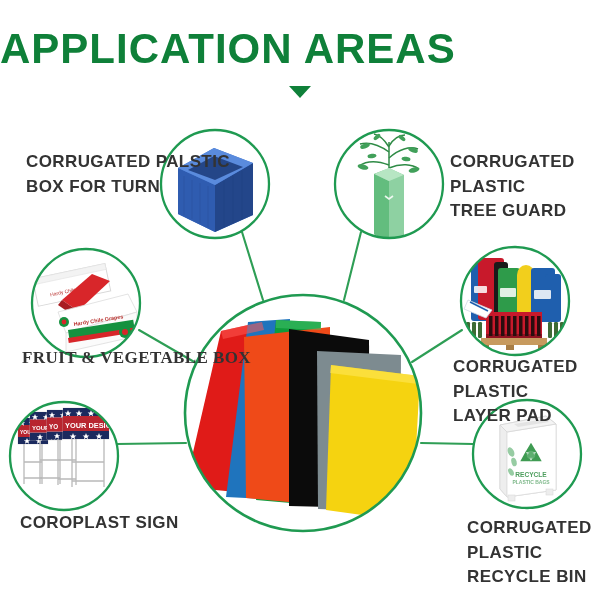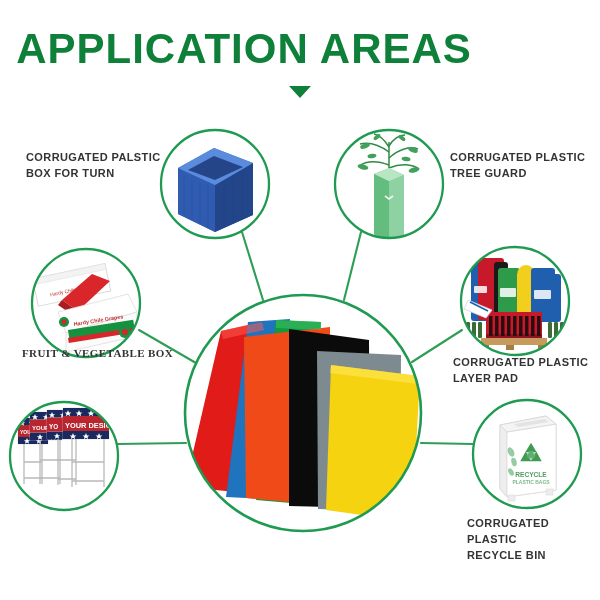--- a/index.html
+++ b/index.html
@@ -5,33 +5,33 @@
   html,body{margin:0;padding:0;}
   body{
     width:600px;height:600px;position:relative;overflow:hidden;
     background:#ffffff;
     font-family:"Liberation Sans","DejaVu Sans",sans-serif;
   }
   #stage{position:absolute;inset:0;width:600px;height:600px;}
 
   
   .title{
-    position:absolute;left:0;top:28px;width:488px;text-align:center;
+    position:absolute;left:0;top:28px;width:488px;
     font-size:42px;font-weight:bold;letter-spacing:1px;
     color:#0f8039;line-height:1;
   }
   .title-caret{
     position:absolute;left:50%;top:86px;transform:translateX(-50%);
     width:0;height:0;border-left:11px solid transparent;
     border-right:11px solid transparent;border-top:12px solid #0f8039;
   }
 
   
   .label{
-    position:absolute;font-size:11px;font-weight:bold;color:#333333;
+    position:absolute;font-size:17px;font-weight:bold;color:#333333;
     letter-spacing:.4px;line-height:1.45;text-transform:uppercase;
     white-space:pre-line;
   }
   .lbl-box-turn   {left:26px; top:150px;}
   .lbl-tree       {left:450px;top:150px;}
   .lbl-fruit      {left:22px; top:346px;font-family:Liberation Serif, serif;}
   .lbl-layer      {left:453px;top:355px;}
   .lbl-sign       {left:20px; top:511px;}
   .lbl-recycle    {left:467px;top:516px;}
 
@@ -359,16 +359,17 @@
     </g>
   </svg>
 
   <div class="label lbl-box-turn">CORRUGATED PALSTIC
 BOX FOR TURN</div>
   <div class="label lbl-tree">CORRUGATED PLASTIC
 TREE GUARD</div>
   <div class="label lbl-fruit">FRUIT &amp; VEGETABLE BOX</div>
   <div class="label lbl-layer">CORRUGATED PLASTIC
 LAYER PAD</div>
+  <div class="label lbl-sign">COROPLAST SIGN</div>
   <div class="label lbl-recycle">CORRUGATED PLASTIC
 RECYCLE BIN</div>
 
 </div>
 
 </body></html>

